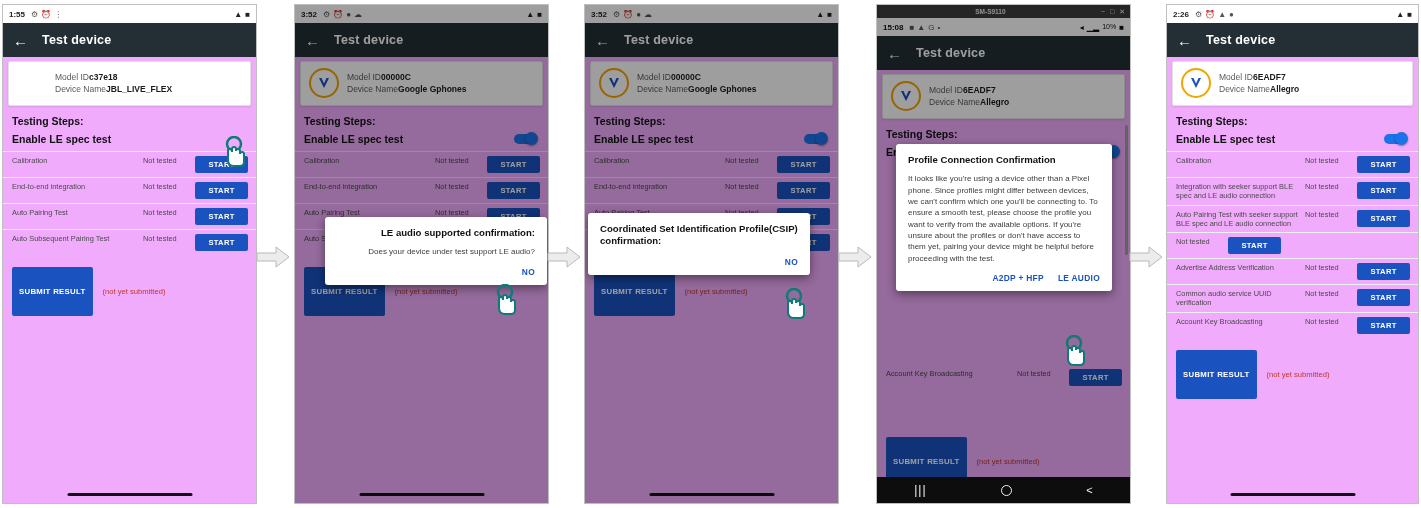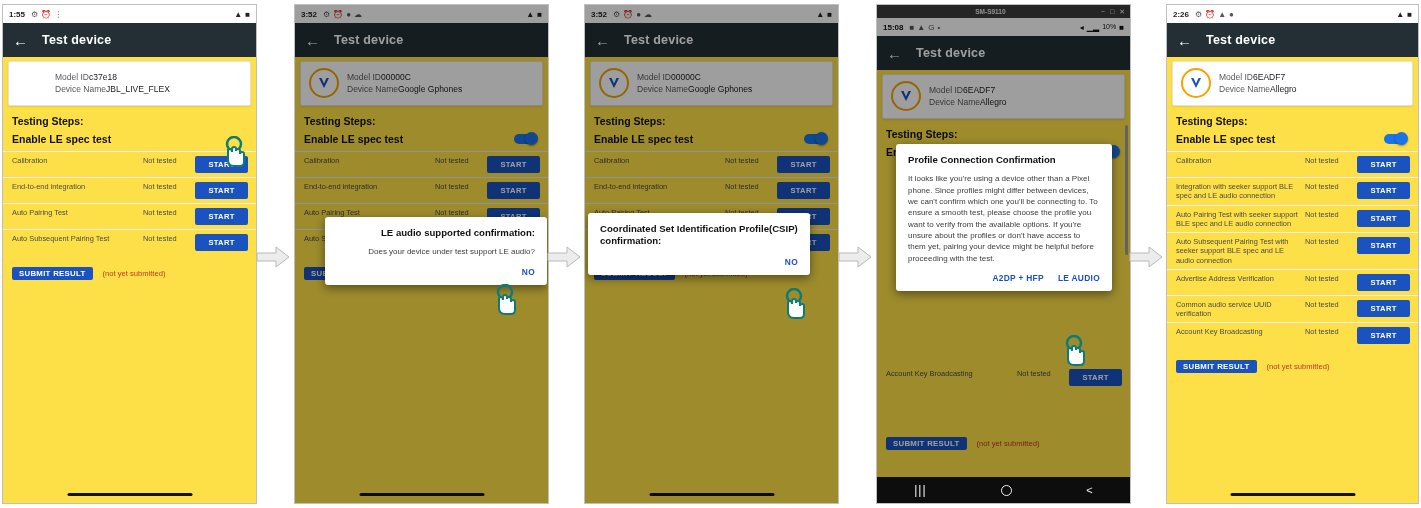--- a/index.html
+++ b/index.html
@@ -13,21 +13,21 @@
     width: 1421px;
     height: 508px;
     background: #ffffff;
     overflow: hidden;
   }
   .phone {
     position: absolute;
     top: 4px;
     width: 255px;
     height: 500px;
-    background: #fde047;
+    background: #f0abfc;
     border: 1px solid #bfbfbf;
     overflow: hidden;
   }
   #phone1 { left: 2px; }
   #phone2 { left: 294px; }
   #phone3 { left: 584px; }
   #phone4 { left: 876px; }
   #phone5 { left: 1166px; width: 253px; }
 
   
@@ -81,21 +81,21 @@
     margin-right: 8px;
     flex: 0 0 auto;
   }
   .devcard .logo svg { display:block; }
   .devcard .rows { flex: 1; }
   .devrow {
     display: flex; 
     font-size: 8.5px; color: #5a5a5a;
     padding: 1px 0;
   }
-  .devrow .val { color: #1b1b1b; font-weight: normal; }
+  .devrow .val { color: #1b1b1b; font-weight: bold; }
   .devcard.plain .logo { border-color: transparent; }
 
   
   .section-title {
     font-size: 10.5px;
     font-weight: bold;
     color: #111;
     padding: 9px 9px 3px 9px;
   }
   .lespec {
@@ -156,21 +156,21 @@
 
   .submit-wrap {
     display: flex; align-items: center;
     padding: 12px 9px;
   }
   .btn-submit {
     background: #1a53c0;
     color: #ffffff;
     font-size: 7.8px;
     font-weight: bold;
-    padding: 2px 7px;
+    padding: 20px 7px;
     border-radius: 2px;
     letter-spacing: .3px;
   }
   .submit-note {
     font-size: 7.6px;
     color: #c0392b;
     margin-left: 10px;
   }
 
   .homebar {
@@ -662,21 +662,20 @@
         <span class="name">Integration with seeker support BLE spec and LE audio connection</span>
         <span class="status">Not tested</span>
         <span class="btn-start">START</span>
       </div>
       <div class="step">
         <span class="name">Auto Pairing Test with seeker support BLE spec and LE audio connection</span>
         <span class="status">Not tested</span>
         <span class="btn-start">START</span>
       </div>
       <div class="step">
-        <span class="name">Auto Subsequent Pairing Test with seeker support BLE spec and LE audio connection</span>
         <span class="status">Not tested</span>
         <span class="btn-start">START</span>
       </div>
       <div class="step">
         <span class="name">Advertise Address Verification</span>
         <span class="status">Not tested</span>
         <span class="btn-start">START</span>
       </div>
       <div class="step">
         <span class="name">Common audio service UUID verification</span>

